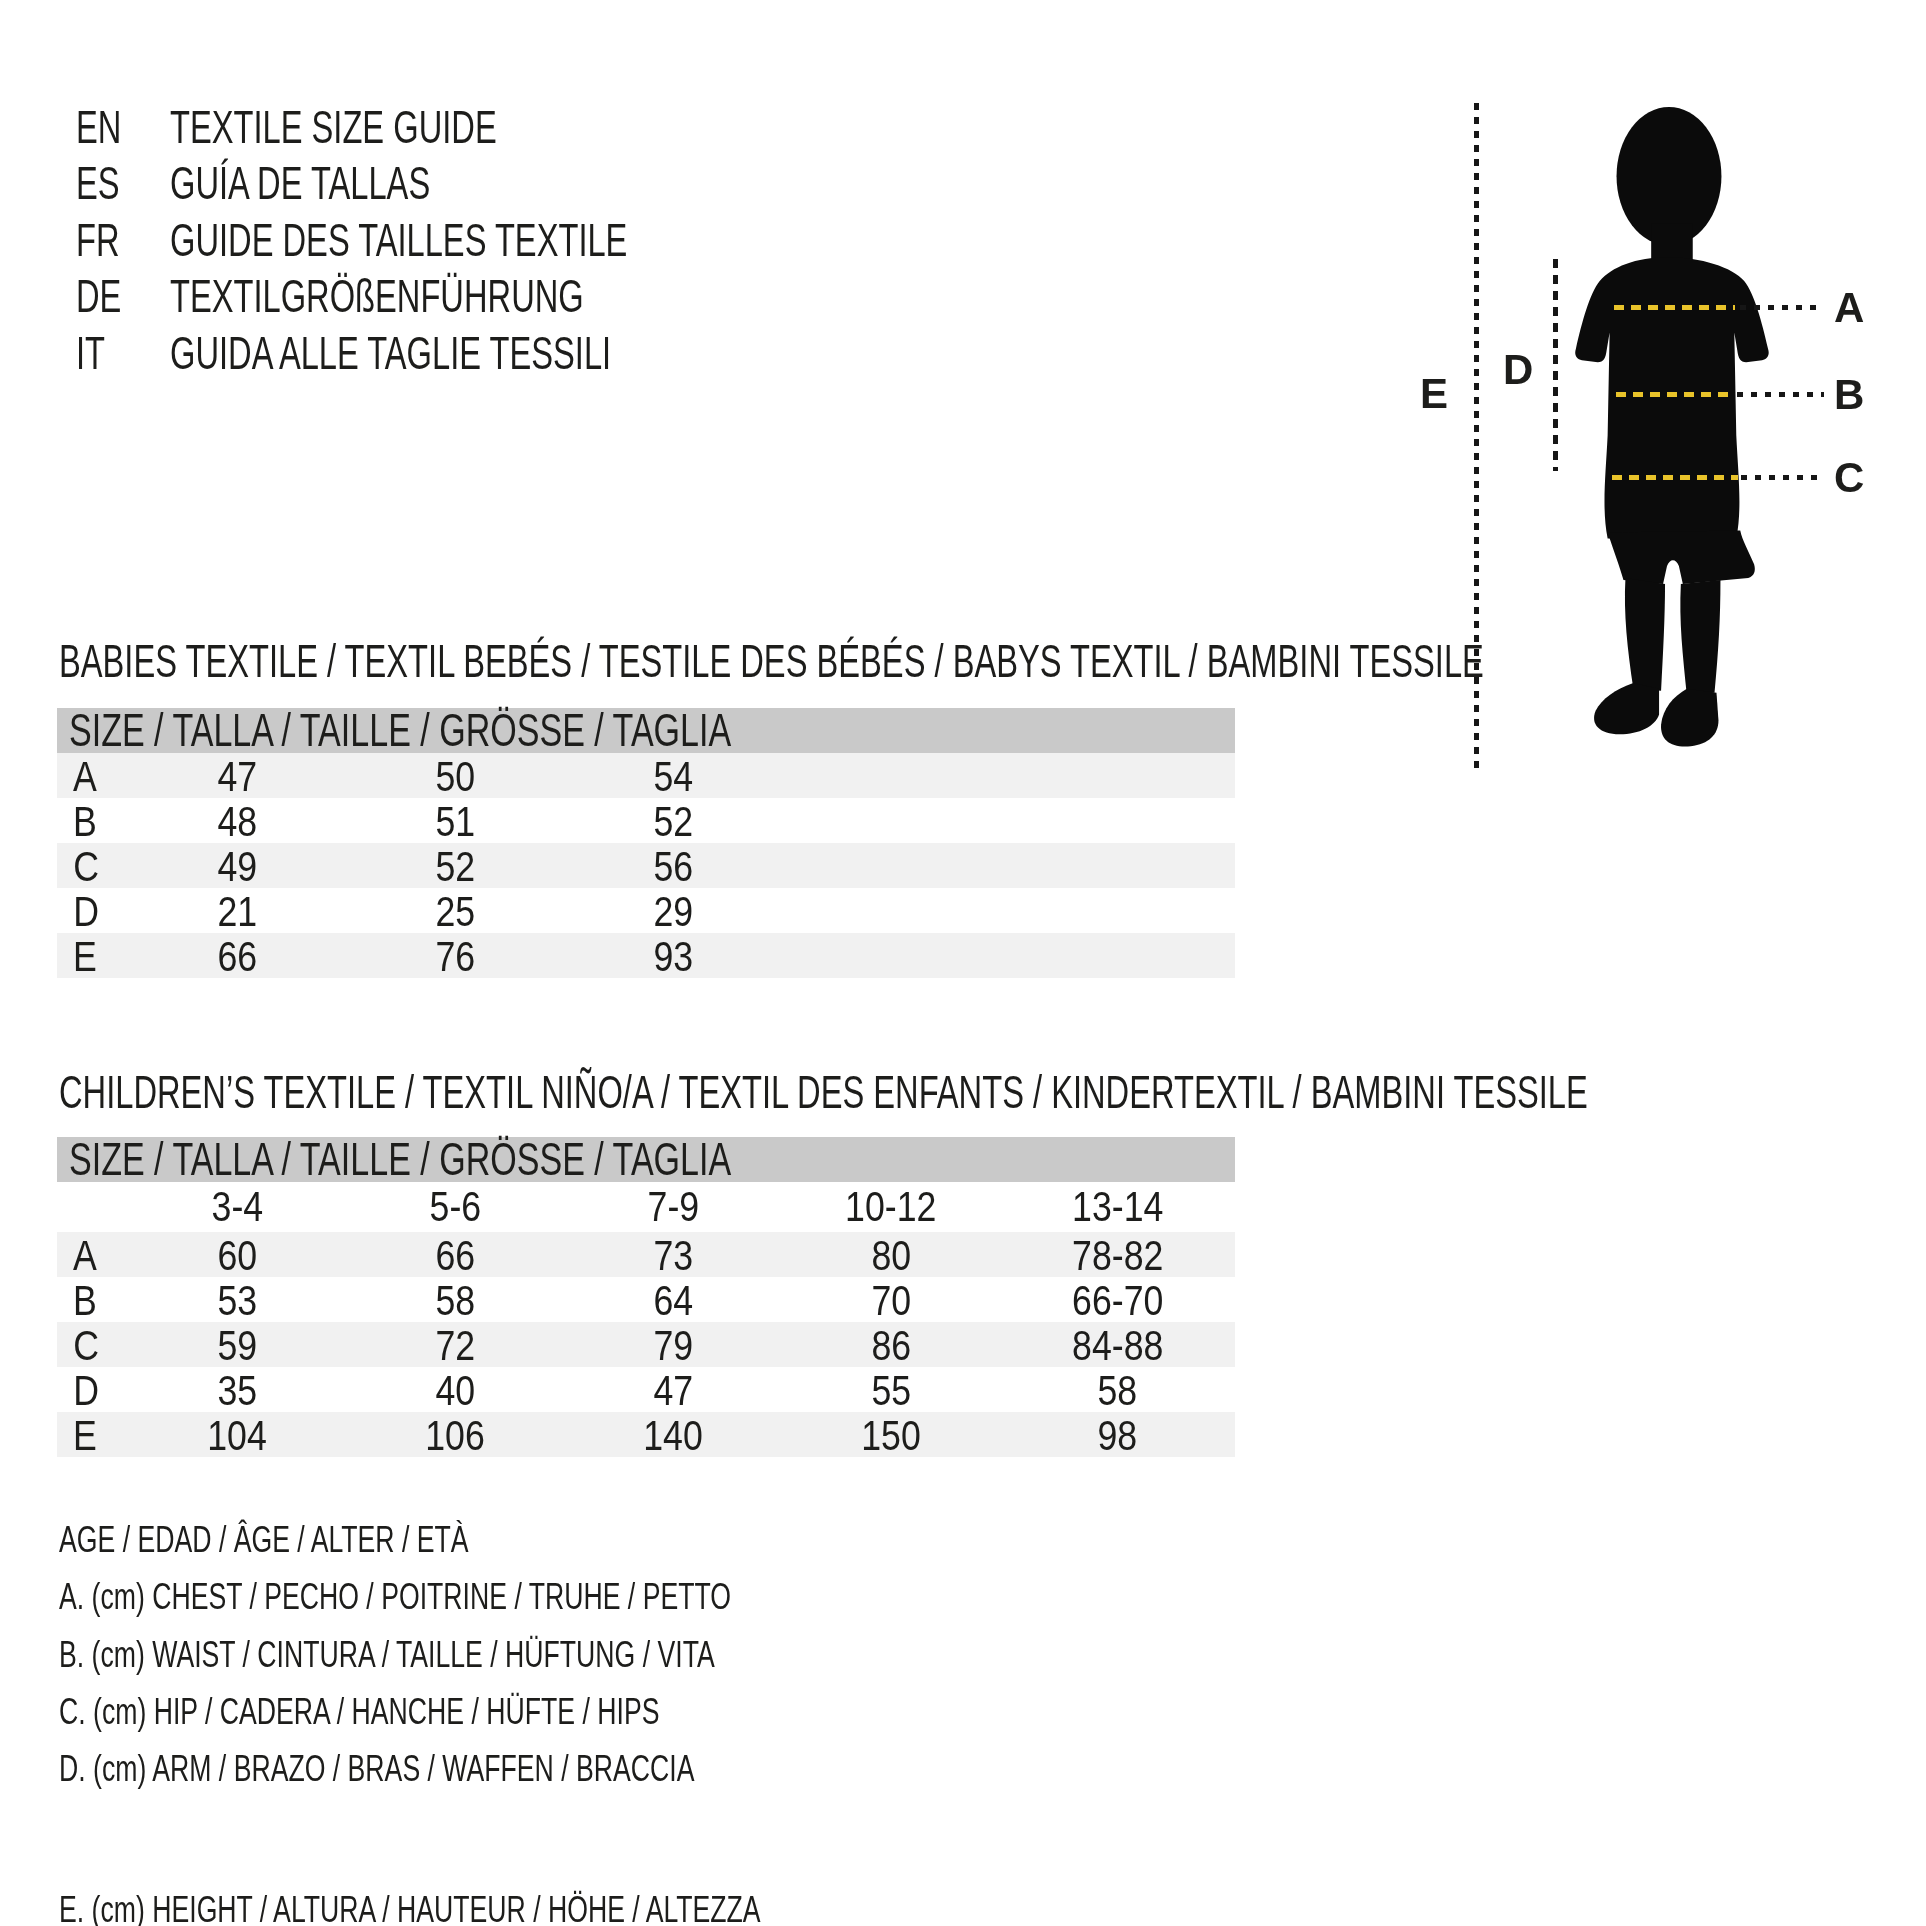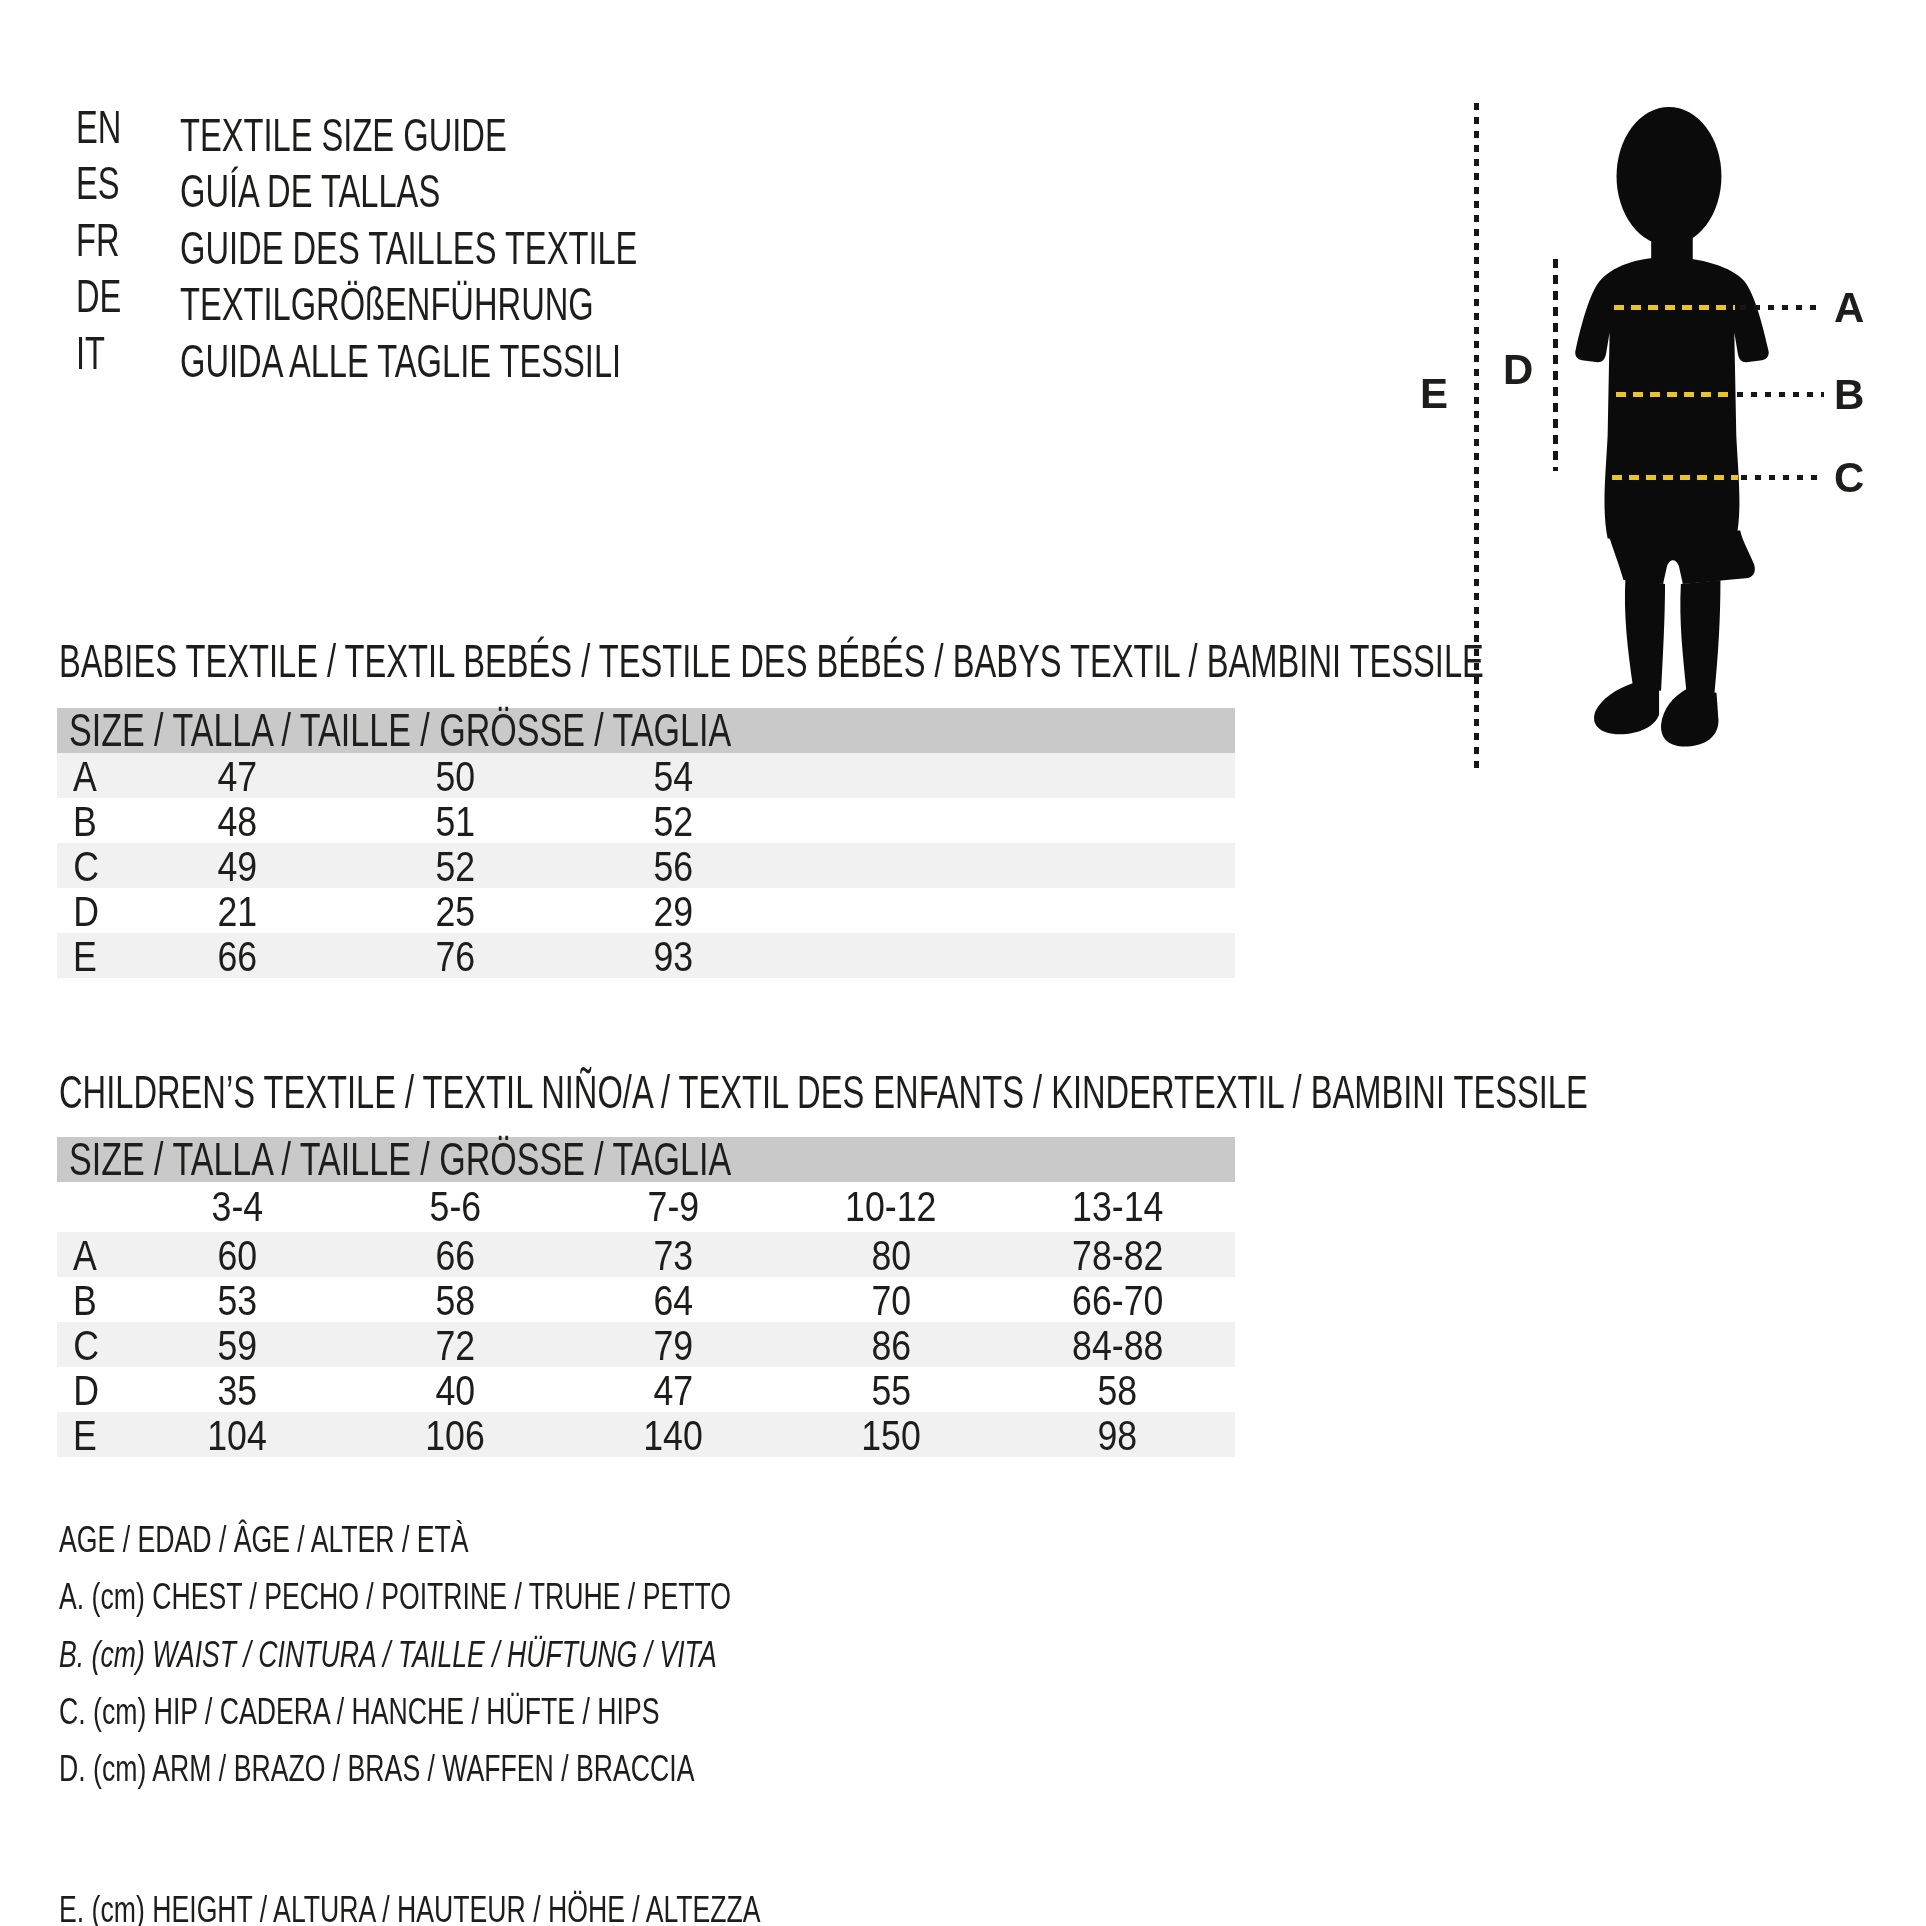--- a/index.html
+++ b/index.html
@@ -8,21 +8,21 @@
   .abs { position:absolute; }
 
   
   .cnd  { display:inline-block; transform:scaleX(0.71); transform-origin:0 50%; white-space:nowrap; }
   .cndm { display:inline-block; transform:scaleX(0.74); transform-origin:0 50%; white-space:nowrap; }
   .cndc { display:inline-block; transform:scaleX(0.85); transform-origin:50% 50%; white-space:nowrap; }
 
   
   .lang-row { position:absolute; left:0; top:0; height:48px; line-height:48px; font-size:46px; }
   .lang-code  { position:absolute; left:76px; }
-  .lang-title { position:absolute; left:180px;margin-top:8px; }
+  .lang-title { position:absolute; left:170px; }
 
   
   .section-heading { position:absolute; left:59px; font-size:46px; line-height:46px; }
 
   
   .size-table { position:absolute; left:57px; width:1178px; }
   .size-bar { height:45px; background:#c9c9c9; font-size:46px; line-height:45px; padding-left:12px; box-sizing:border-box; }
   .grid-row { display:grid; align-items:center; font-size:42px; }
   .babies-grid   { grid-template-columns:71px 218px 218px 218px 1fr; }
   .children-grid { grid-template-columns:71px 218px 218px 218px 218px 1fr; }
@@ -224,20 +224,20 @@
       <div class="cell-val"><span class="cndc">106</span></div>
       <div class="cell-val"><span class="cndc">140</span></div>
       <div class="cell-val"><span class="cndc">150</span></div>
       <div class="cell-val"><span class="cndc">98</span></div>
     </div>
   </div>
 
   <div>
     <div class="legend-line" style="top:1518px;"><span class="cndm">AGE / EDAD / ÂGE / ALTER / ETÀ</span></div>
     <div class="legend-line" style="top:1575px;"><span class="cndm">A. (cm) CHEST / PECHO / POITRINE / TRUHE / PETTO</span></div>
-    <div class="legend-line" style="top:1633px;font-style:italic;"><span class="cndm">B. (cm) WAIST / CINTURA / TAILLE / HÜFTUNG / VITA</span></div>
+    <div class="legend-line" style="top:1633px;"><span class="cndm">B. (cm) WAIST / CINTURA / TAILLE / HÜFTUNG / VITA</span></div>
     <div class="legend-line" style="top:1690px;"><span class="cndm">C. (cm) HIP / CADERA / HANCHE / HÜFTE / HIPS</span></div>
     <div class="legend-line" style="top:1747px;"><span class="cndm">D. (cm) ARM / BRAZO / BRAS / WAFFEN / BRACCIA</span></div>
     <div class="legend-line" style="top:1844px;margin-top:44px;"><span class="cndm">E. (cm) HEIGHT / ALTURA / HAUTEUR / HÖHE / ALTEZZA</span></div>
   </div>
 
 </div>
 
 
 </body></html>

